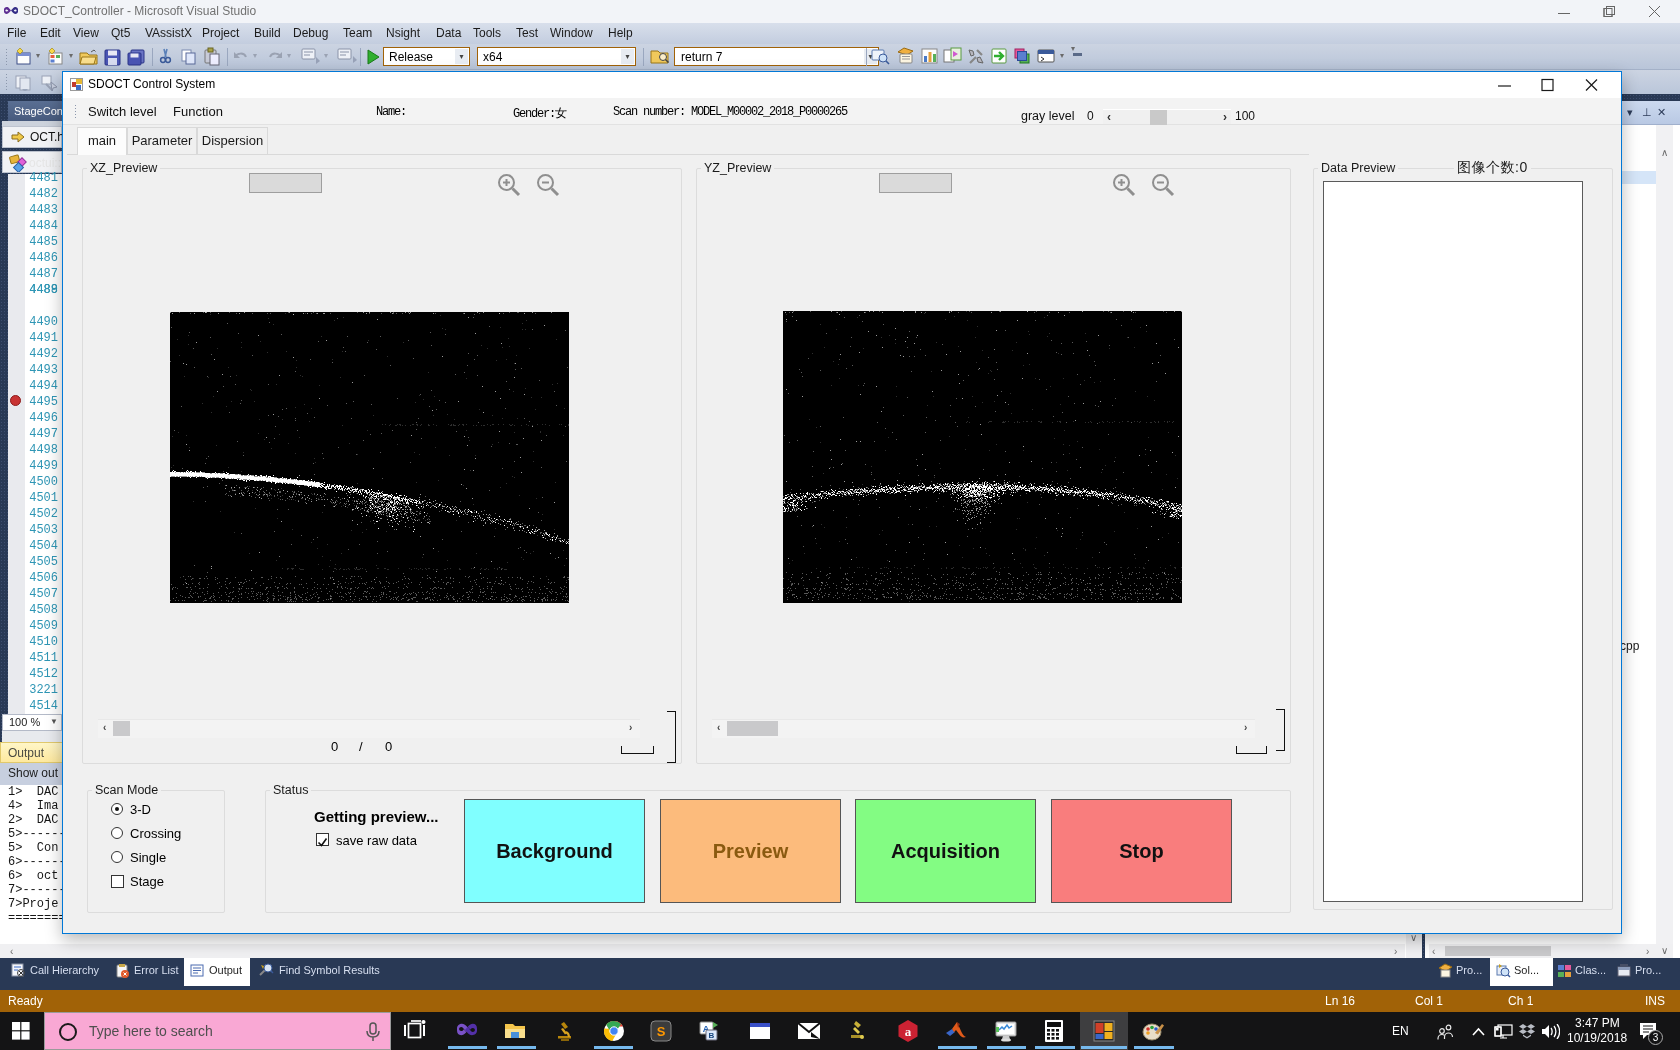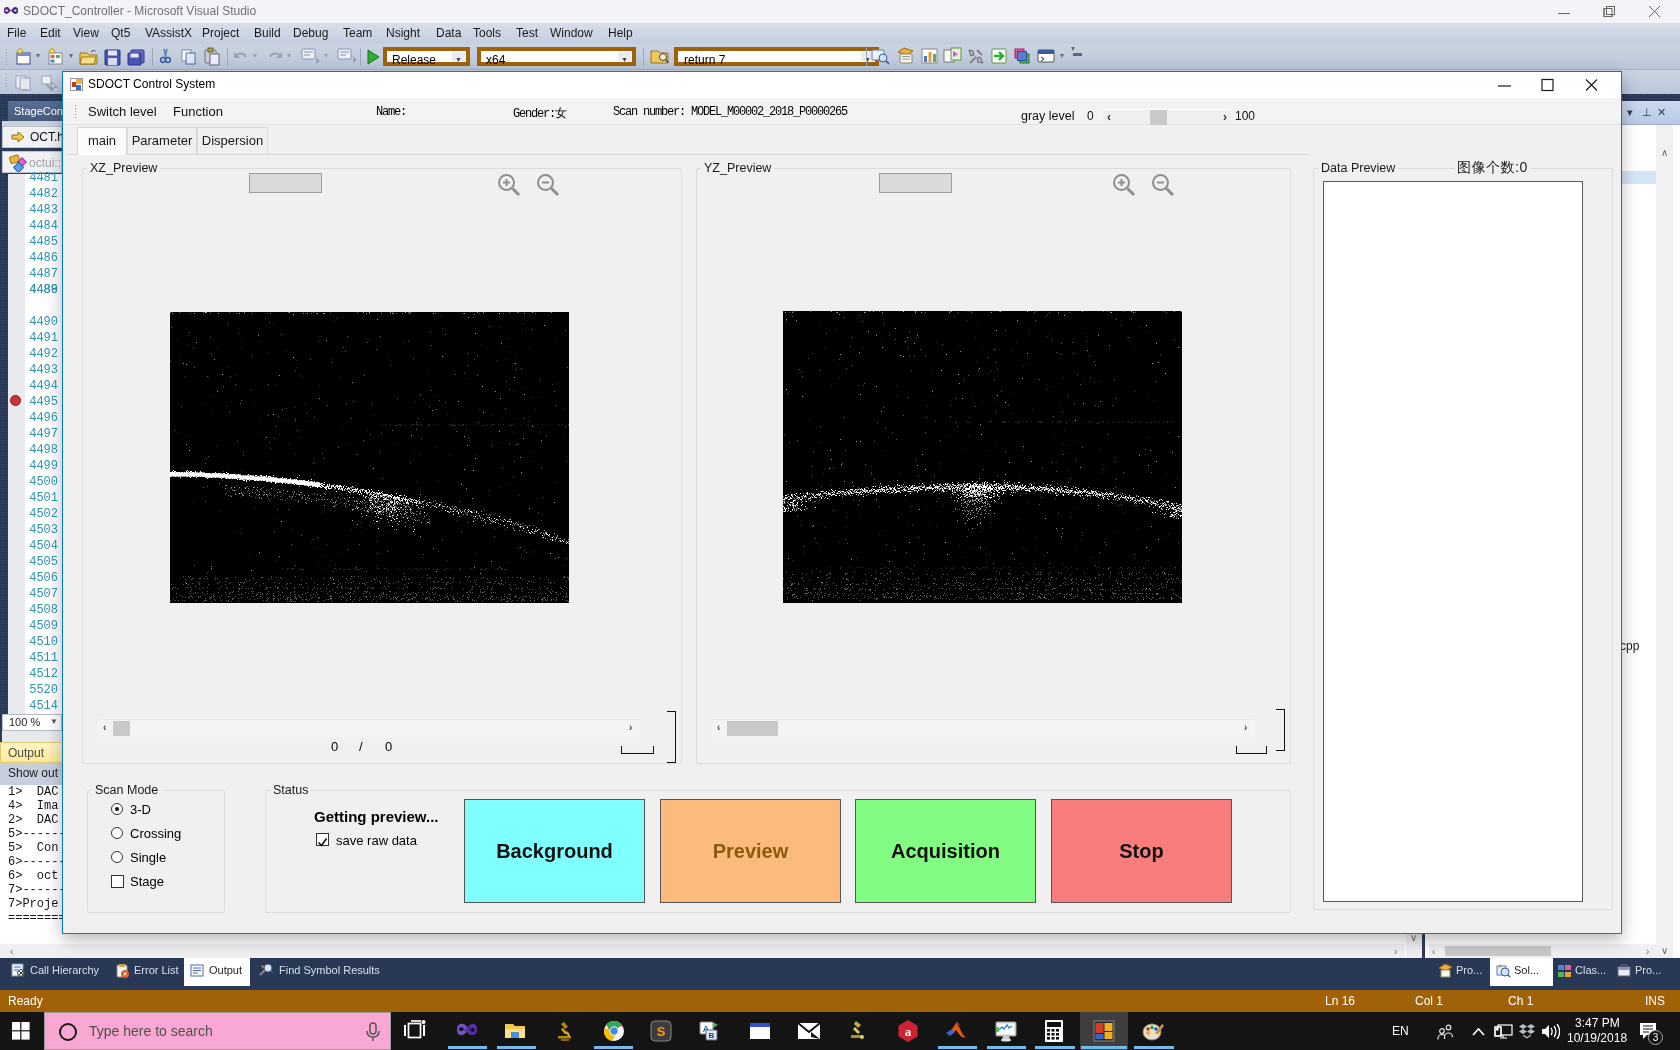--- a/index.html
+++ b/index.html
@@ -5,21 +5,21 @@
 .abs{position:absolute}
 #screen{position:relative;width:1680px;height:1050px}
 
 #titlebar{left:0;top:0;width:1680px;height:23px;background:#f2f4f8}
 #titlebar .ttl{left:23px;top:4px;font-size:12px;color:#717171}
 #menubar{left:0;top:23px;width:1680px;height:21px;background:linear-gradient(#d8dfeb,#c3cddf);font-size:12px;color:#1b1b1b}
 #menubar span{position:absolute;top:3px}
 #toolbar{left:0;top:44px;width:1680px;height:26px;background:linear-gradient(#ccd4e2,#b9c5d9);border-bottom:1px solid #a4b1c8}
 #toolbar2{left:0;top:70px;width:1680px;height:24px;background:linear-gradient(#ccd4e2,#bac6da)}
 #mdi{left:0;top:94px;width:1680px;height:864px;background:#293955;background-image:radial-gradient(rgba(88,108,148,.42) .6px,transparent .9px);background-size:3px 3px}
-.combo{position:absolute;background:#fff;border:4px solid #a16207;font-size:12px;color:#000}
+.combo{position:absolute;background:#fff;border:1px solid #a16207;font-size:12px;color:#000}
 .combo .arr{position:absolute;right:1px;top:1px;bottom:1px;width:13px;background:#e8ecf2;color:#444;font-size:8px;line-height:16px;text-align:center}
 .tbsep{position:absolute;top:48px;width:1px;height:18px;background:#9aa7bf}
 .grip{position:absolute;width:3px;background-image:radial-gradient(#8b97ac 1px,transparent 1px);background-size:3px 3px}
 
 #edtab{left:8px;top:101px;width:54px;height:21px;background:linear-gradient(#5a6f93,#46597c);color:#fff;font-size:11px;padding:4px 0 0 6px}
 .navbar{left:2px;height:22px;background:#f1f2f5;border:1px solid #bdc3cf;font-size:12px;color:#111}
 #codearea{left:8px;top:174px;width:54px;height:540px;background:#fff}
 #bpmargin{left:8px;top:174px;width:17px;height:540px;background:#e9eaee}
 .lnum{position:absolute;width:33px;text-align:right;font-family:"Liberation Mono",monospace;font-size:12px;color:#2e96b5}
 #bpdot{left:10px;top:395px;width:11px;height:11px;border-radius:50%;background:#c83333;border:1px solid #8e1a1a}
@@ -257,21 +257,21 @@
 <div class="abs navbar" style="left:2px;top:151px;width:60px"></div>
 <svg class="abs" style="left:11px;top:130px" width="14" height="14" viewBox="0 0 14 14">
       <path d="M1 5h6V2l6 5-6 5V9H1z" fill="#f0c948" stroke="#8a6d1d" stroke-width="1"></path>
     </svg>
 <div class="abs" style="left:30px;top:130px;font-size:12px;color:#111">OCT.h</div>
 <svg class="abs" style="left:8px;top:154px" width="20" height="18" viewBox="0 0 20 18">
       <rect x="2" y="2" width="9" height="7" rx="1" transform="rotate(-15 6 5)" fill="#e8b53a" stroke="#9a7718"></rect>
       <rect x="11" y="5" width="6" height="6" transform="rotate(45 14 8)" fill="#e061d8" stroke="#94309a"></rect>
       <rect x="7" y="10" width="7" height="7" transform="rotate(45 10.5 13.5)" fill="#5aa2e8" stroke="#2b62a8"></rect>
     </svg>
-<div class="abs" style="left:29px;top:156px;font-size:12px;color:#a3a3a3">octui::</div>
+<div class="abs" style="left:29px;top:156px;font-size:12px;color:#e5e5e5">octui::</div>
 <div class="abs" id="codearea"></div>
 <div class="abs" id="bpmargin"></div>
 <div class="lnum" style="left:25px;top:171px">4481</div>
     <div class="lnum" style="left:25px;top:187px">4482</div>
     <div class="lnum" style="left:25px;top:203px">4483</div>
     <div class="lnum" style="left:25px;top:219px">4484</div>
     <div class="lnum" style="left:25px;top:235px">4485</div>
     <div class="lnum" style="left:25px;top:251px">4486</div>
     <div class="lnum" style="left:25px;top:267px">4487</div>
     <div class="lnum" style="left:25px;top:283px">4488</div>
@@ -292,21 +292,21 @@
     <div class="lnum" style="left:25px;top:523px">4503</div>
     <div class="lnum" style="left:25px;top:539px">4504</div>
     <div class="lnum" style="left:25px;top:555px">4505</div>
     <div class="lnum" style="left:25px;top:571px">4506</div>
     <div class="lnum" style="left:25px;top:587px">4507</div>
     <div class="lnum" style="left:25px;top:603px">4508</div>
     <div class="lnum" style="left:25px;top:619px">4509</div>
     <div class="lnum" style="left:25px;top:635px">4510</div>
     <div class="lnum" style="left:25px;top:651px">4511</div>
     <div class="lnum" style="left:25px;top:667px">4512</div>
-    <div class="lnum" style="left:25px;top:683px">5520</div>
+    <div class="lnum" style="left:25px;top:683px">3221</div>
     <div class="lnum" style="left:25px;top:699px">4514</div>
 <div class="abs" id="bpdot"></div>
 <div class="abs" id="zoombox">
       <span style="position:absolute;left:6px;top:1px">100 %</span>
       <span style="position:absolute;right:3px;top:2px;font-size:8px;color:#555">▼</span>
     </div>
 <div class="abs" id="estrip"></div>
 
 <div class="abs" id="outwin"></div>
 <div class="abs" id="outhdr">Output</div>

